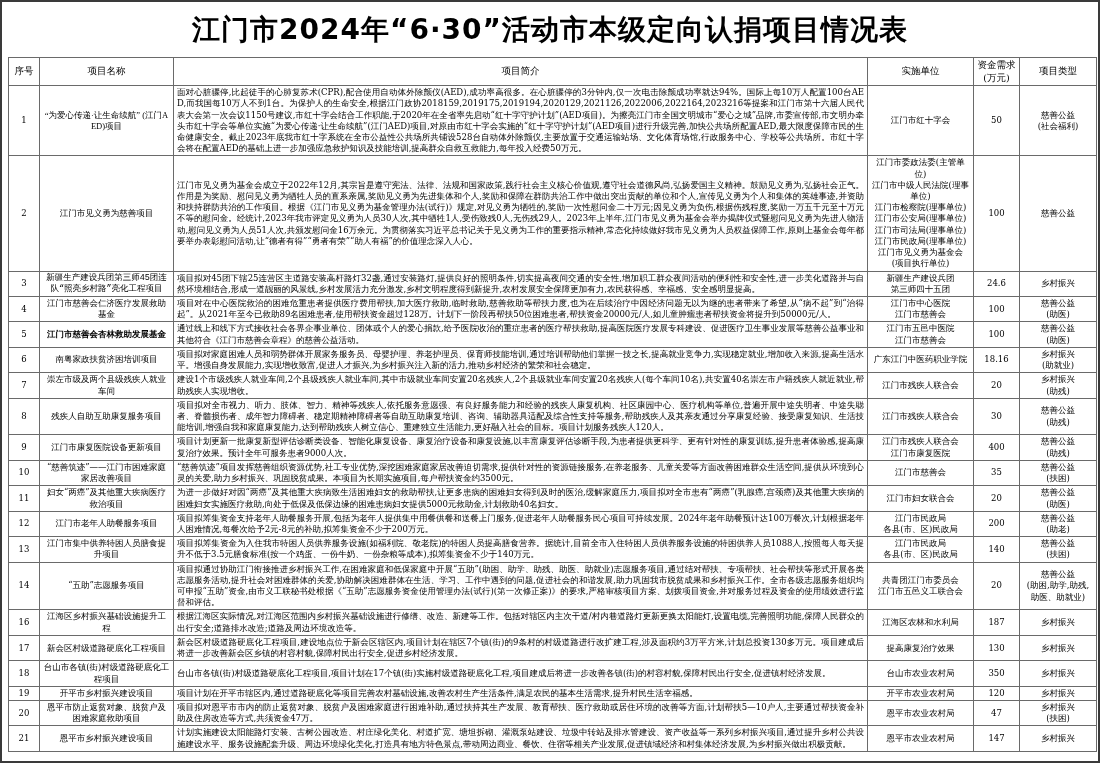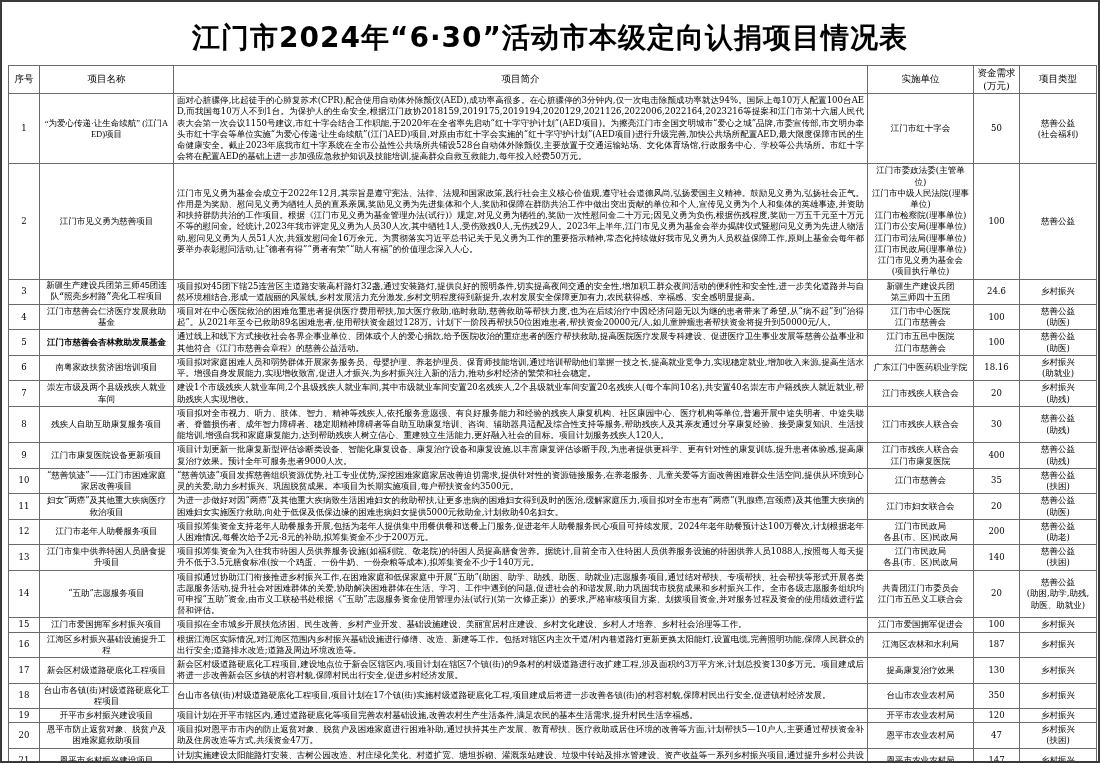--- a/index.html
+++ b/index.html
@@ -1,18 +1,18 @@
 <!DOCTYPE html>
 <html><head>
 <meta charset="utf-8">
 <style>
   html,body{margin:0;padding:0;background:#fff;color:#000;}
   body{font-family:"DejaVu Serif","Liberation Serif",serif;}
   .page{width:1100px;height:763px;box-sizing:border-box;border:2px solid #3a3a3a;
-        padding:8px 6px;overflow:hidden;background:#fff;}
+        padding:0 6px;overflow:hidden;background:#fff;}
   .title{text-align:center;font-family:"DejaVu Sans","Liberation Sans",sans-serif;
          font-weight:900;font-size:28px;letter-spacing:1px;margin:9px 0 8px 0;}
   table{width:100%;border-collapse:collapse;table-layout:fixed;}
   th,td{border:1px solid #6a6a6a;padding:1px 3px;font-size:8.5px;line-height:1.32;
         vertical-align:middle;box-sizing:border-box;word-break:break-all;}
   th{font-size:9.5px;font-weight:normal;height:26px;text-align:center;white-space:pre-line;}
   .c-no{text-align:center;}
   .c-name{text-align:center;}
   .c-desc{text-align:justify;}
   .c-unit{text-align:center;white-space:pre-line;}
@@ -180,28 +180,20 @@
           <td class="c-name" style="white-space: normal;">“五助”志愿服务项目</td>
           <td class="c-desc">项目拟通过协助江门衔接推进乡村振兴工作,在困难家庭和低保家庭中开展“五助”(助困、助学、助残、助医、助就业)志愿服务项目,通过结对帮扶、专项帮扶、社会帮扶等形式开展各类志愿服务活动,提升社会对困难群体的关爱,协助解决困难群体在生活、学习、工作中遇到的问题,促进社会的和谐发展,助力巩固我市脱贫成果和乡村振兴工作。全市各级志愿服务组织均可申报“五助”资金,由市义工联秘书处根据《“五助”志愿服务资金使用管理办法(试行)(第一次修正案)》的要求,严格审核项目方案、划拨项目资金,并对服务过程及资金的使用绩效进行监督和评估。</td>
           <td class="c-unit">共青团江门市委员会
 江门市五邑义工联合会</td>
           <td class="c-amt">20</td>
           <td class="c-type">慈善公益
 (助困,助学,助残,
 助医、助就业)</td>
         </tr>
         <tr>
-          <td class="c-no">15</td>
-          <td class="c-name" style="white-space: normal;">江门市爱国拥军乡村振兴项目</td>
-          <td class="c-desc">项目拟在全市城乡开展扶危济困、民生改善、乡村产业开发、基础设施建设、美丽宜居村庄建设、乡村文化建设、乡村人才培养、乡村社会治理等工作。</td>
-          <td class="c-unit">江门市爱国拥军促进会</td>
-          <td class="c-amt">100</td>
-          <td class="c-type">乡村振兴</td>
-        </tr>
-        <tr>
           <td class="c-no">16</td>
           <td class="c-name" style="white-space: normal;">江海区乡村振兴基础设施提升工程</td>
           <td class="c-desc">根据江海区实际情况,对江海区范围内乡村振兴基础设施进行修缮、改造、新建等工作。包括对辖区内主次干道/村内巷道路灯更新更换太阳能灯,设置电缆,完善照明功能,保障人民群众的出行安全;道路排水改造;道路及周边环境改造等。</td>
           <td class="c-unit">江海区农林和水利局</td>
           <td class="c-amt">187</td>
           <td class="c-type">乡村振兴</td>
         </tr>
         <tr>
           <td class="c-no">17</td>
           <td class="c-name" style="white-space: normal;">新会区村级道路硬底化工程项目</td>

